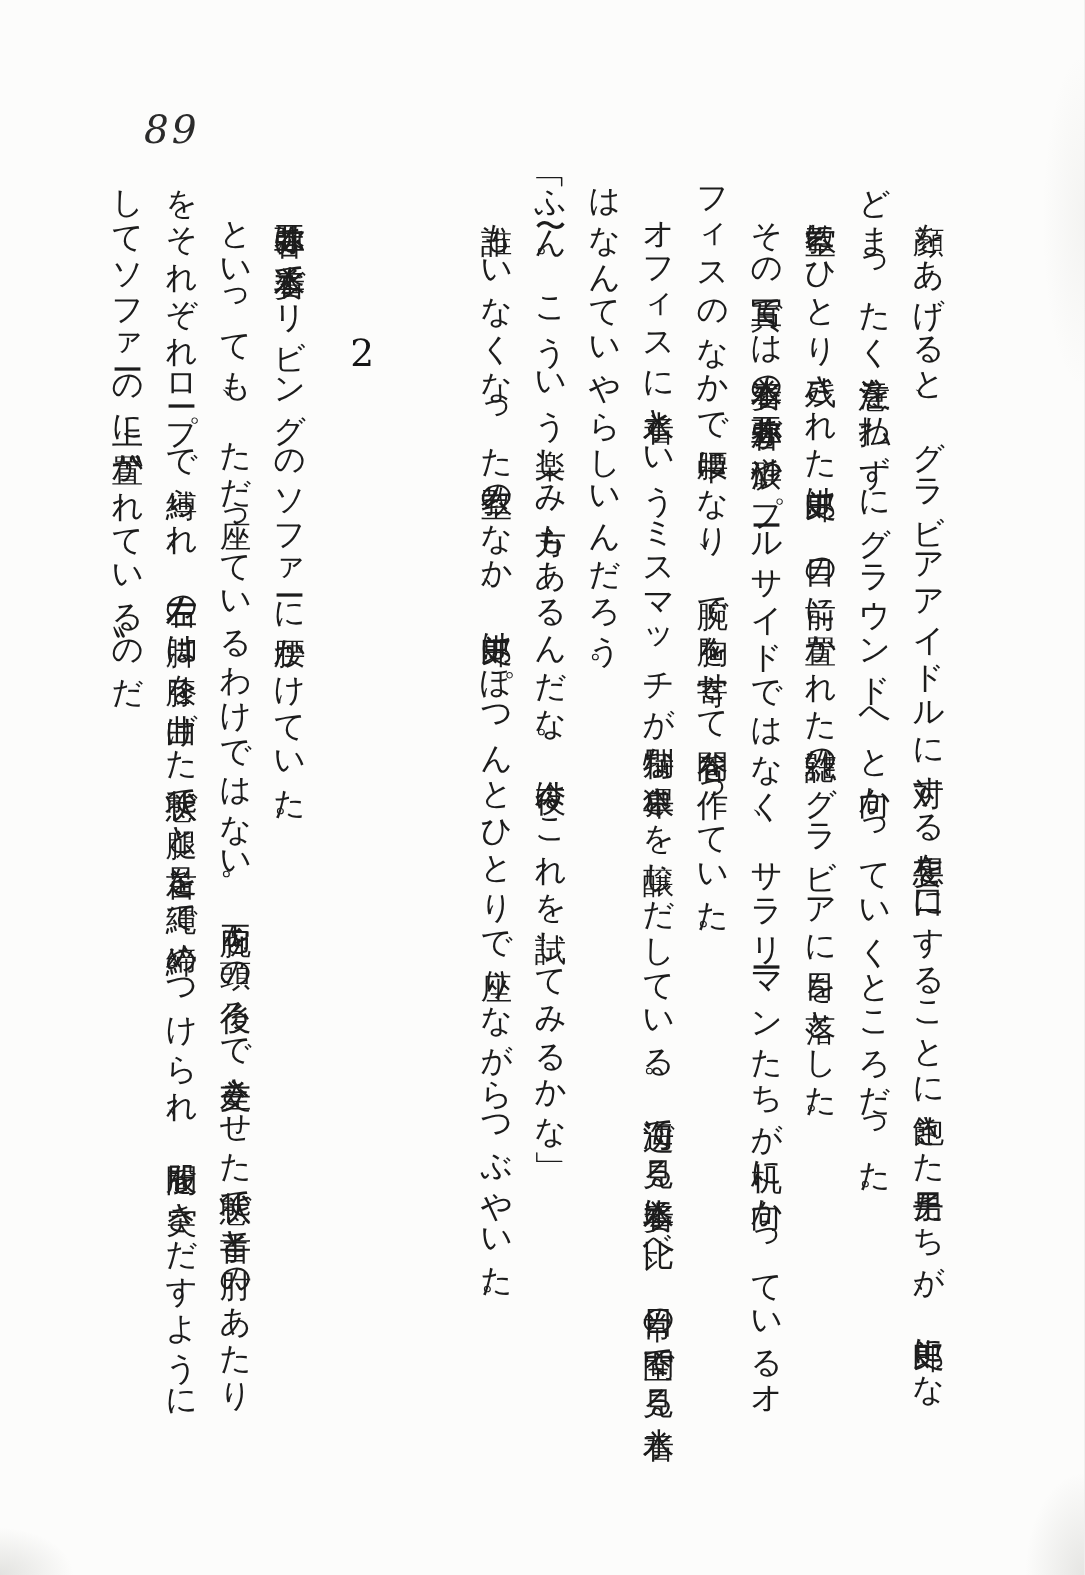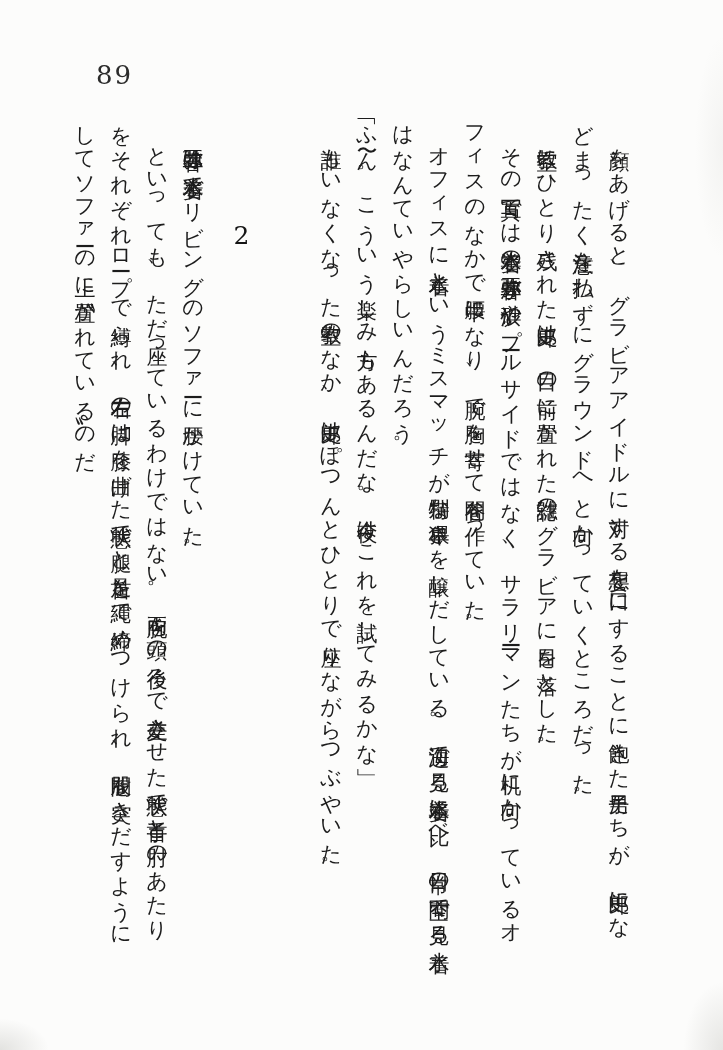--- a/index.html
+++ b/index.html
@@ -23,22 +23,23 @@
     position: absolute;
     inset: 0;
     pointer-events: none;
     background:
       radial-gradient(70px 45px at 0% 100%, rgba(110,110,100,0.18), rgba(110,110,100,0) 70%),
       radial-gradient(55px 95px at 100% 100%, rgba(110,110,100,0.16), rgba(110,110,100,0) 72%),
       radial-gradient(40px 160px at 100% 14%, rgba(140,140,130,0.08), rgba(140,140,130,0) 70%);
   }
   .page-number {
     position: absolute;
-    top: 60px;
+    top: 72px;
     left: 96px;
+    font-style: italic;
     font-size: 26px;
     letter-spacing: 2px;
     color: #2b2b2b;
   }
   .text-block {
     position: absolute;
     top: 111px;
     right: 86px;
     height: 834px;
     writing-mode: vertical-rl;

